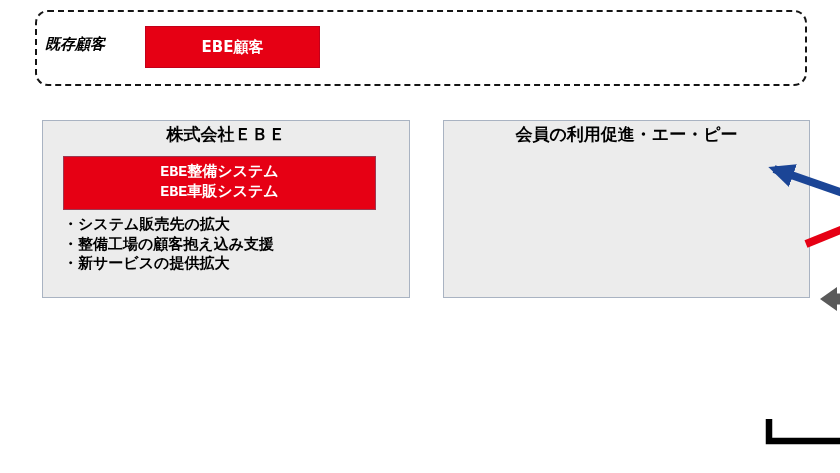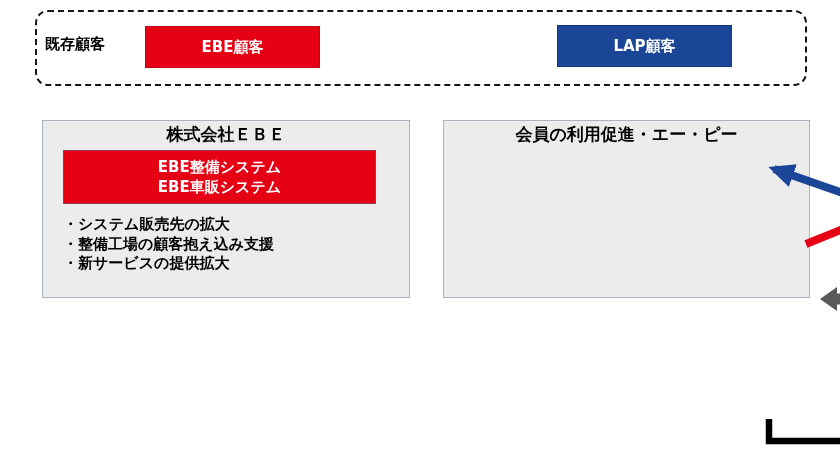--- a/index.html
+++ b/index.html
@@ -43,27 +43,26 @@
   .arrows-layer{
     position:absolute;left:0;top:0;z-index:5;pointer-events:none;
   }
 </style>
 </head>
 <body>
 
 <div class="stage">
 
   <div class="abs dashed-zone" style="left:35px;top:10px;width:772px;height:76px;"></div>
-  <div class="abs zone-label" style="left:45px;top:24px;height:40px;">既存顧客</div>
+  <div class="abs zone-label" style="left:45px;top:24px;height:40px;font-style:italic;">既存顧客</div>
   <div class="abs cust-box cust-red" style="left:145px;top:26px;width:175px;height:42px;">EBE顧客</div>
-  <div class="abs cust-box cust-blue" style="left:557px;top:25px;width:175px;height:42px;">LAP顧客</div>
 
   <div class="abs panel" style="left:42px;top:120px;width:368px;height:178px;">
     <div class="panel-title">株式会社ＥＢＥ</div>
-    <div class="sys-box sys-red" style="left:20px;top:29px;width:311px;height:52px;">
+    <div class="sys-box sys-red" style="left:20px;top:35px;width:311px;height:52px;font-family:Liberation Mono, monospace;">
       <span>EBE整備システム</span>
       <span>EBE車販システム</span>
     </div>
     <ul class="bullets" style="left:20px;top:94px;">
       <li>・システム販売先の拡大</li>
       <li>・整備工場の顧客抱え込み支援</li>
       <li>・新サービスの提供拡大</li>
     </ul>
   </div>
 

